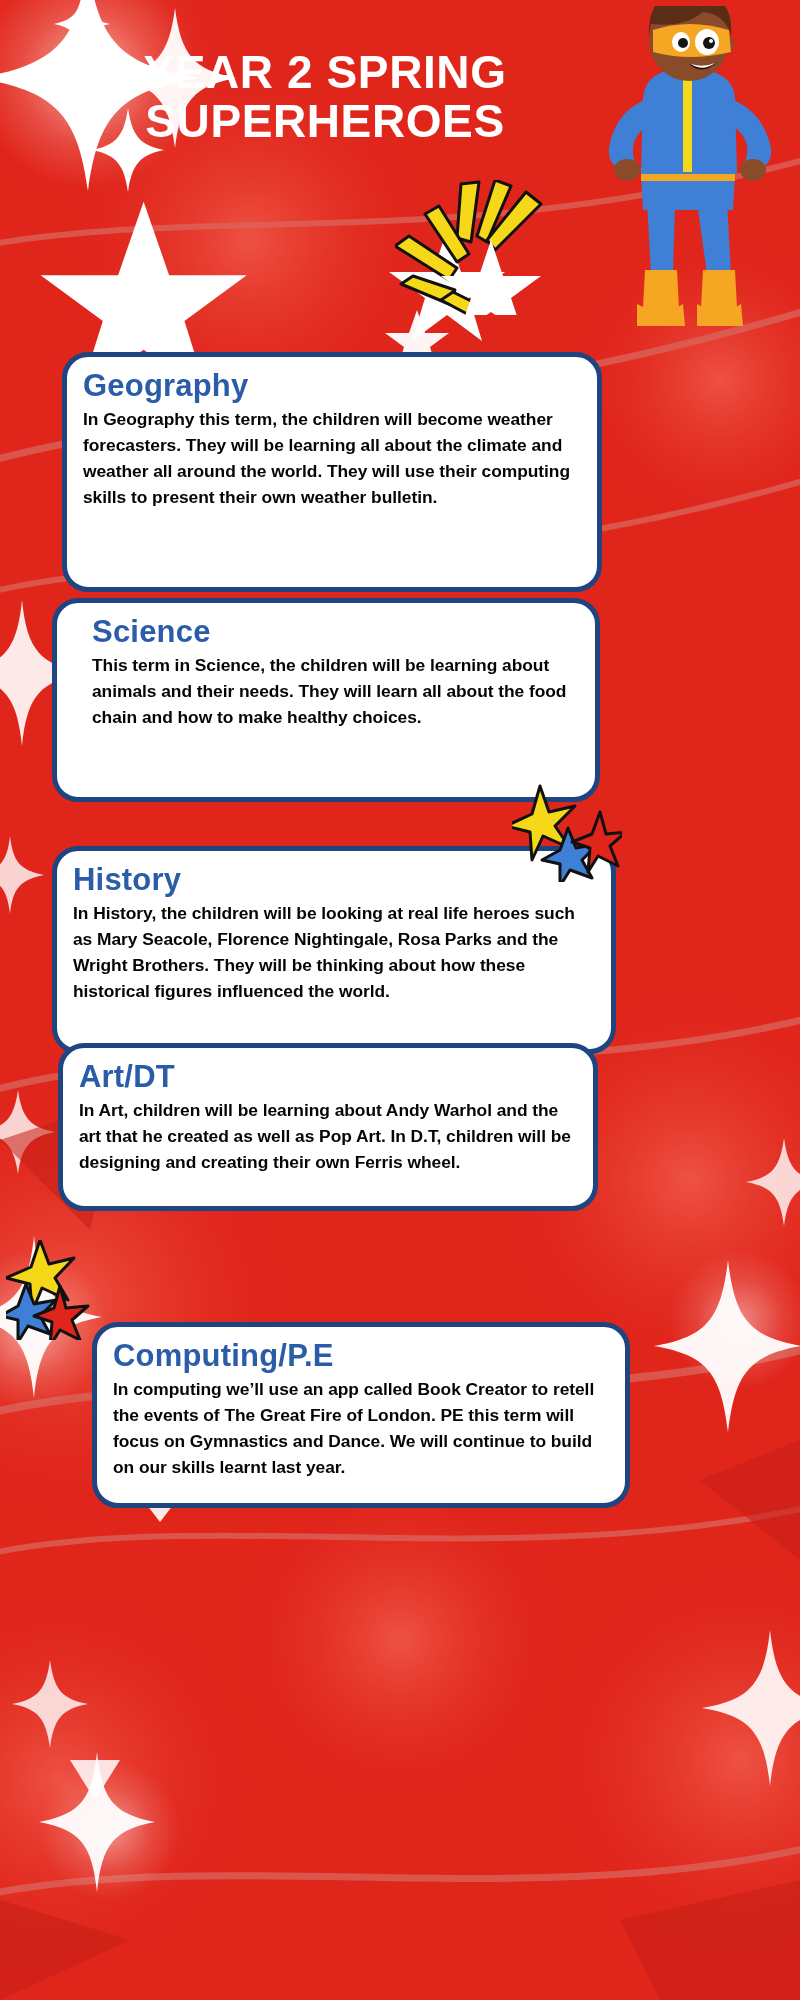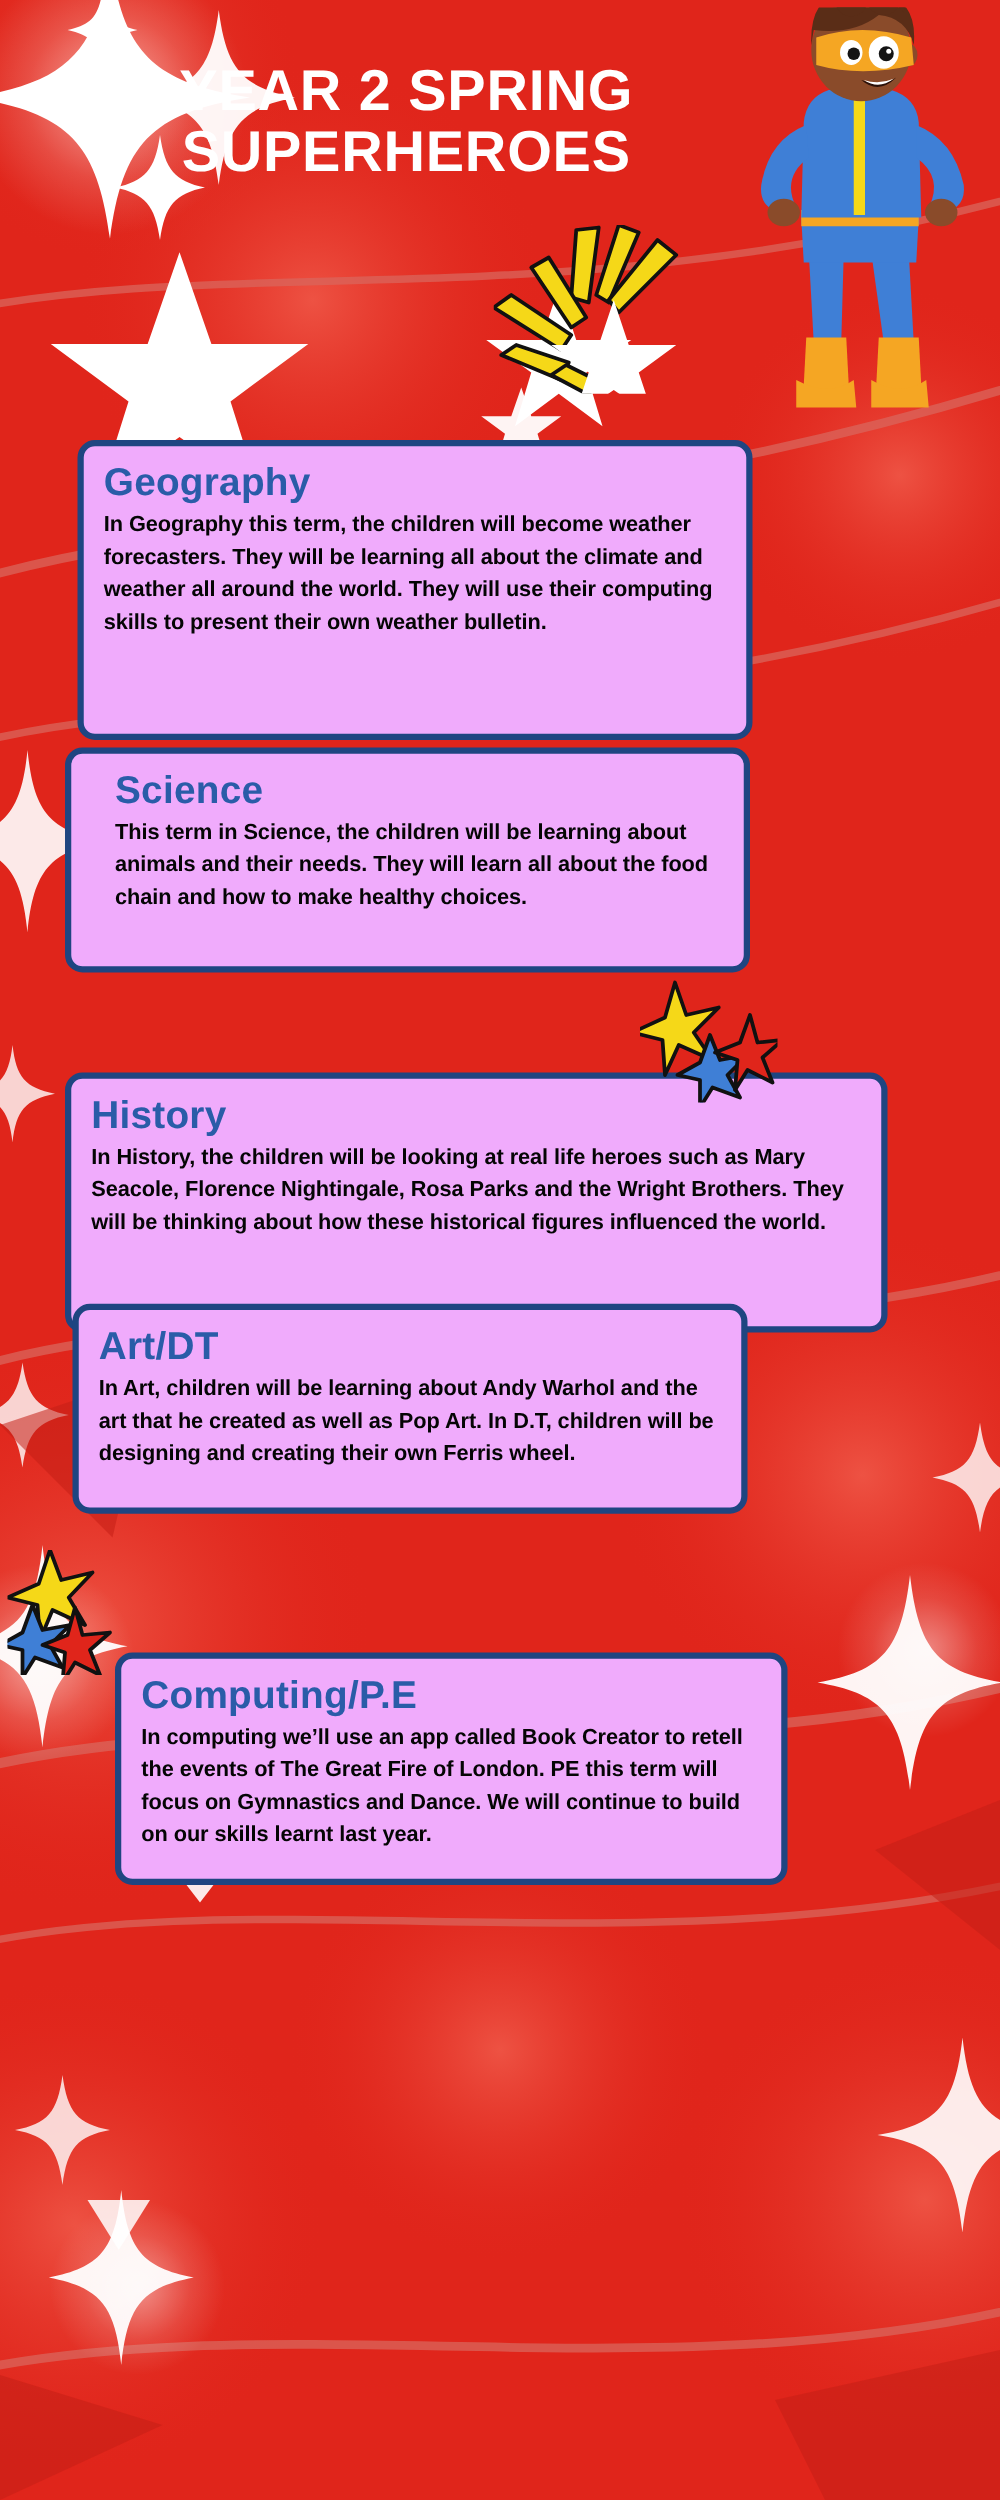--- a/index.html
+++ b/index.html
@@ -30,23 +30,23 @@
   .hero{position:absolute;left:585px;top:6px;width:215px;height:330px;z-index:4;}
   .hero svg{display:block;}
 
   
   .burst{position:absolute;left:395px;top:180px;width:180px;height:135px;z-index:3;}
 
   
   .cards{position:absolute;left:0;top:0;width:800px;height:2000px;z-index:5;}
   .card{
     position:absolute;
-    background:#f0abfc;
+    background:#ffffff;
     border:5px solid #1f4581;
-    border-radius:14px;
+    border-radius:26px;
     box-sizing:border-box;
     padding:12px 18px 12px 16px;
   }
   .card h2{
     margin:0 0 2px 0;
     color:#2a5ca8;
     font-weight:bold;
     font-size:31px;
     line-height:1.12;
     letter-spacing:0.2px;
@@ -56,27 +56,27 @@
     color:#050505;
     font-weight:bold;
     font-size:17.4px;
     line-height:1.50;
     letter-spacing:-0.05px;
   }
 
   
   #card-geography{left:62px;  top:352px;  width:540px; height:244px;}
   #card-science  {left:52px;  top:600px;  width:548px; height:210px;}
-  #card-history  {left:52px;  top:848px;  width:658px; height:207px;margin-top:12px; }
+  #card-history  {left:52px;  top:848px;  width:564px; height:207px; }
   #card-art      {left:58px;  top:1082px; width:540px; height:204px;}
   #card-computing{left:62px;  top:1318px; width:538px; height:190px;margin-left:30px;}
 
   
   #card-geography{top:352px;height:240px;}
-  #card-science{top:598px;height:180px;padding-left:35px;}
+  #card-science{top:598px;height:204px;padding-left:35px;}
   #card-history{top:846px;height:208px;}
   #card-art{top:1043px;height:168px;}
   #card-computing{top:1322px;height:186px;}
 
   
   .deco{position:absolute;z-index:6;pointer-events:none;}
   #deco-science{left:512px;top:782px;width:110px;height:100px;}
   #deco-art{left:6px;top:1240px;width:100px;height:100px;}
 </style>
 </head>

